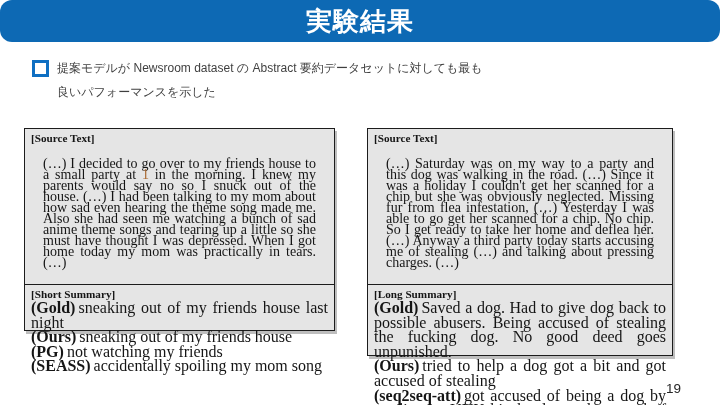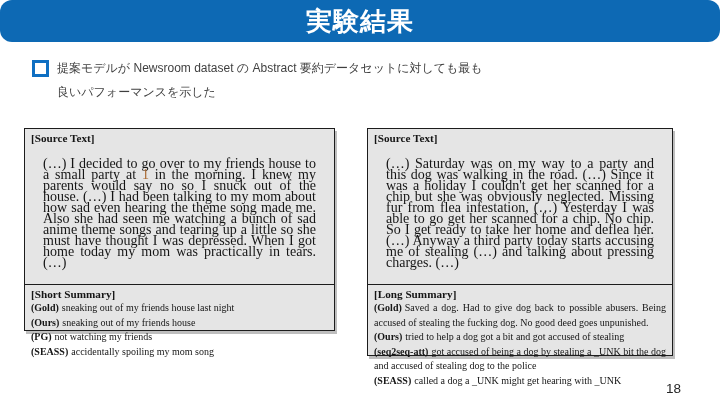--- a/index.html
+++ b/index.html
@@ -32,21 +32,21 @@
     box-shadow:2px 3px 0 rgba(110,110,110,.45);
     font-family:"Liberation Serif","DejaVu Serif",serif;color:#151515;
     box-sizing:border-box;
   }
   .box-left{left:24px;top:128px;width:311px;height:203px;}
   .box-right{left:367px;top:128px;width:306px;height:228px;}
   .sec{padding:2px 6px 4px 6px;}
   .sec + .sec{border-top:1.7px solid #1c1c1c;}
   .sec-label{font-weight:bold;font-size:11.2px;line-height:14.5px;}
   .para{margin:12px;font-size:14px;line-height:11px;text-align:justify;}
-  .entry{font-size:10px;line-height:14.6px;text-align:justify;}
+  .entry{font-size:16px;line-height:14.6px;text-align:justify;}
   .elabel{font-weight:bold;margin-right:3px;}
   .hl{color:#a8672e;}
   
   .page-number{
     position:absolute;right:39px;bottom:9px;color:#262626;font-size:13.5px;
   }
 </style>
 </head>
 <body>
 
@@ -85,15 +85,15 @@
     </div>
     <div class="sec">
       <div class="sec-label">[Long Summary]</div>
       <div class="entry"><span class="elabel">(Gold)</span><span>Saved a dog. Had to give dog back to possible abusers. Being accused of stealing the fucking dog. No good deed goes unpunished.</span></div>
       <div class="entry"><span class="elabel">(Ours)</span><span>tried to help a dog got a bit and got accused of stealing</span></div>
       <div class="entry"><span class="elabel">(seq2seq-att)</span><span>got accused of being a dog by stealing a _UNK bit the dog and accused of stealing dog to the police</span></div>
       <div class="entry"><span class="elabel">(SEASS)</span><span>called a dog a _UNK might get hearing with _UNK</span></div>
     </div>
   </section>
 
-  <div class="page-number">18</div>
+  <div class="page-number">19</div>
 
 </div>
 
 </body></html>

